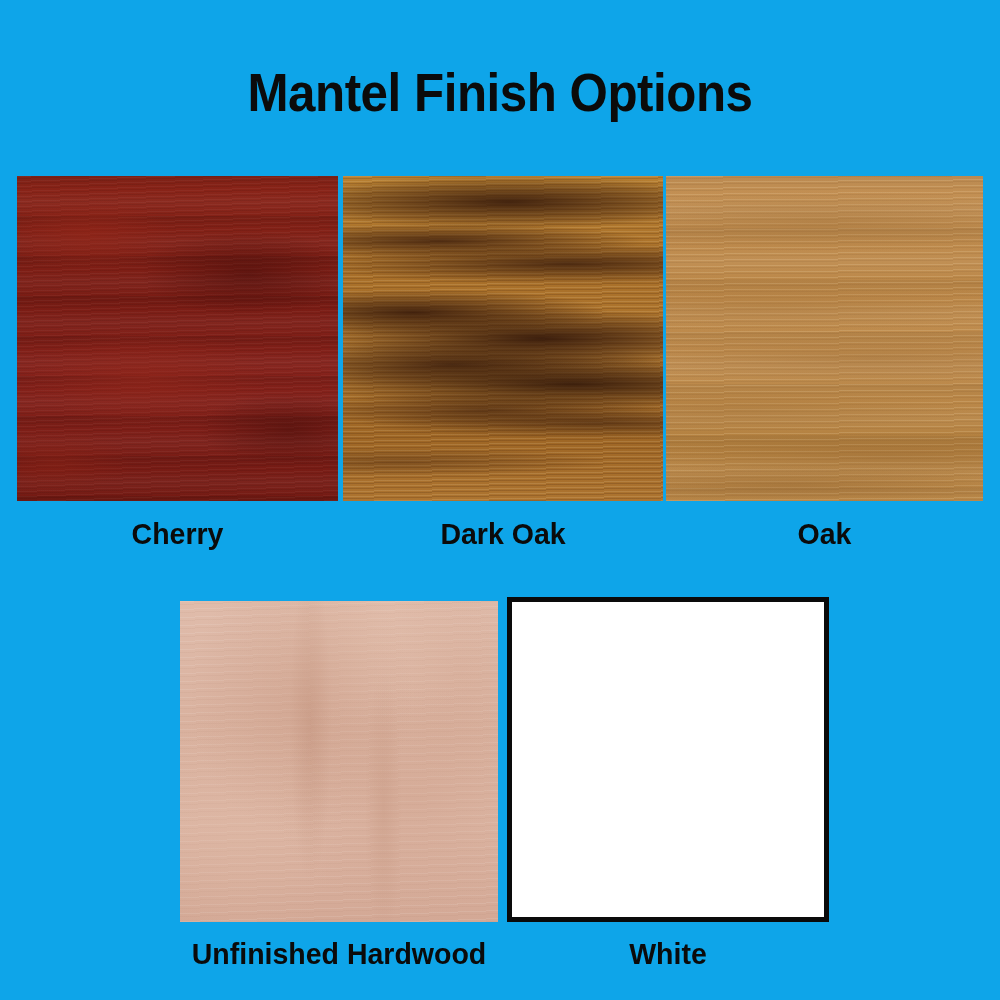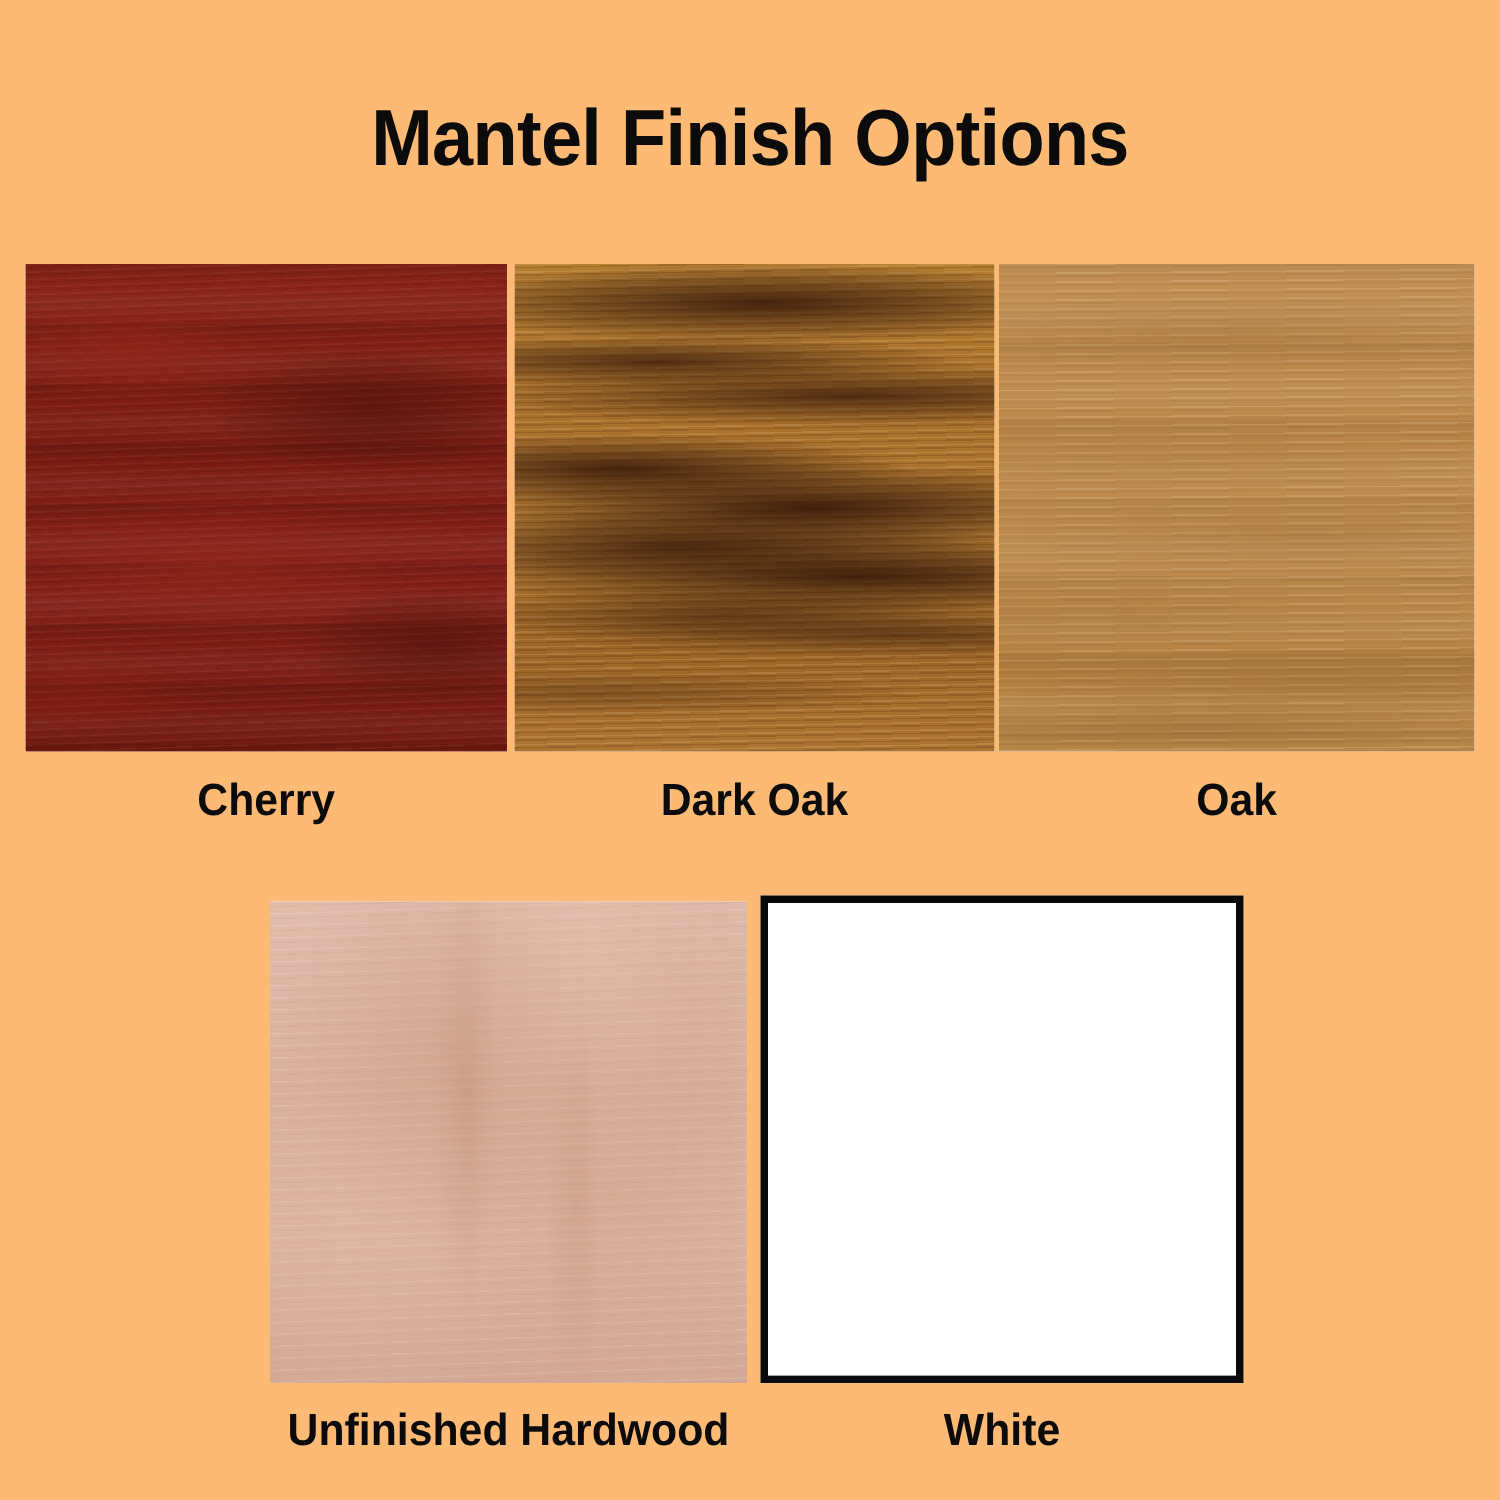--- a/index.html
+++ b/index.html
@@ -13,21 +13,21 @@
     height: 1000px;
     position: relative;
     overflow: hidden;
     font-family: "Liberation Sans", "DejaVu Sans", sans-serif;
     -webkit-font-smoothing: antialiased;
   }
 
   .page {
     position: absolute;
     inset: 0;
-    background: #fdba74;
+    background: #0ea5e9;
   }
 
   
   .title {
     position: absolute;
     left: 0;
     top: 64px;
     width: 1000px;
     text-align: center;
     font-family: "Liberation Sans Narrow", "Liberation Sans", "DejaVu Sans", sans-serif;

